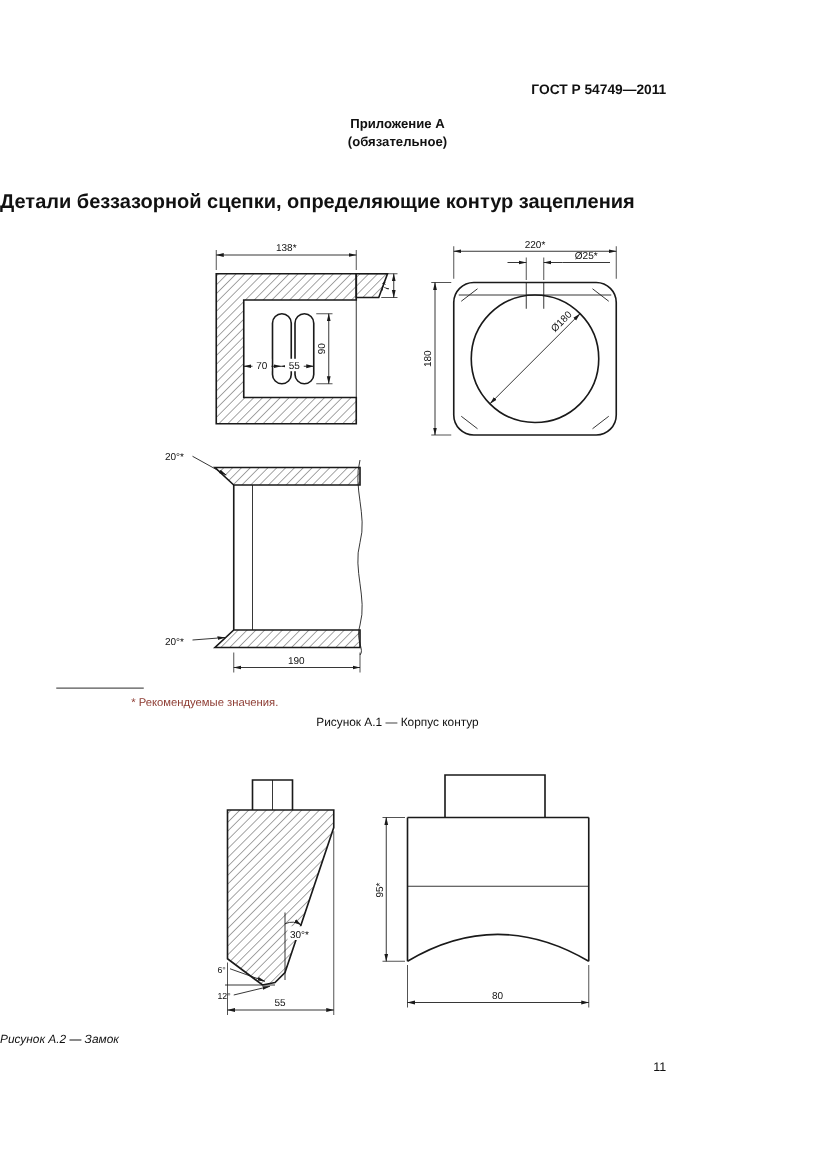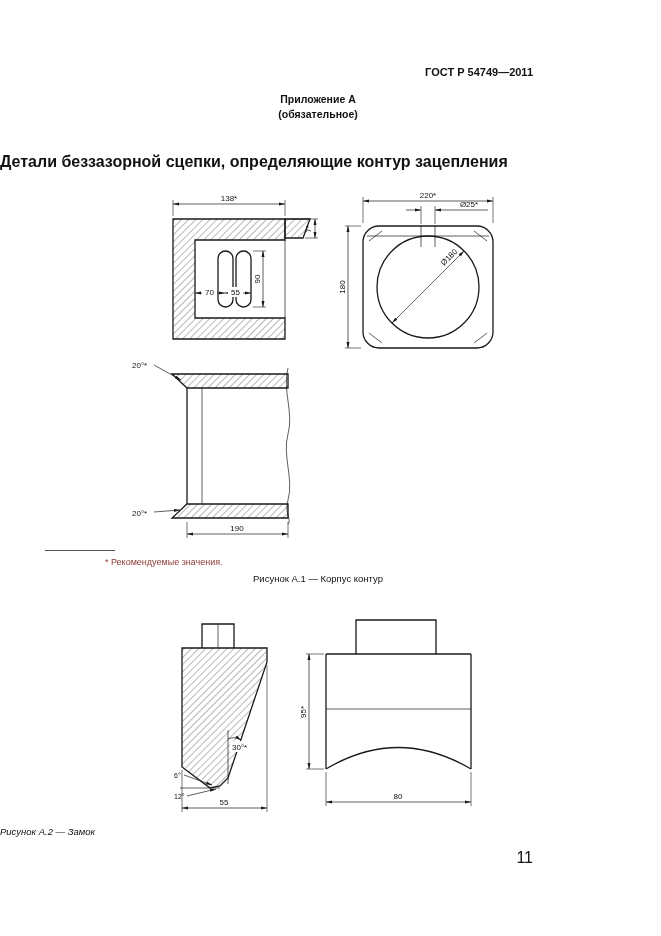--- a/index.html
+++ b/index.html
@@ -7,21 +7,21 @@
         font-family:"Liberation Sans",sans-serif;color:#111;}
   .hdr{position:absolute;top:66px;right:80px;font-size:11px;font-weight:bold;}
   .appendix{position:absolute;top:92px;left:0;width:636px;text-align:center;
             font-size:10.5px;font-weight:bold;line-height:1.4;}
   .title{position:absolute;top:153px;left:0;width:636px;text-align:left;
          font-size:16px;font-weight:bold;}
   .footnote-rule{position:absolute;left:45px;top:550px;width:70px;border-top:1px solid #555;}
   .footnote{position:absolute;left:85px;top:557px;font-size:9px;color:#8d3b32;margin-left:20px;}
   .caption1{position:absolute;top:573px;left:0;width:636px;text-align:center;font-size:9.5px;}
   .caption2{position:absolute;top:826px;left:0;width:630px;text-align:left;font-size:9.5px;font-style:italic;}
-  .pagenum{position:absolute;top:849px;right:80px;font-size:16px;text-align:center;}
+  .pagenum{position:absolute;top:849px;right:80px;font-size:10px;text-align:center;}
   .drawing{position:absolute;}
   svg text{font-family:"Liberation Sans",sans-serif;font-size:8px;fill:#111;}
   .outline{fill:none;stroke:#1a1a1a;stroke-width:1.3;}
   .hatched{fill:url(#hatch);stroke:#1a1a1a;stroke-width:1.3;}
   .thin{fill:none;stroke:#1a1a1a;stroke-width:0.7;}
   .ext{stroke:#1a1a1a;stroke-width:0.6;}
   .dim{stroke:#1a1a1a;stroke-width:0.7;fill:none;
        marker-start:url(#arr);marker-end:url(#arr);}
   .dimE{stroke:#1a1a1a;stroke-width:0.7;fill:none;marker-end:url(#arr);}
   .lblbg{fill:#fff;}

